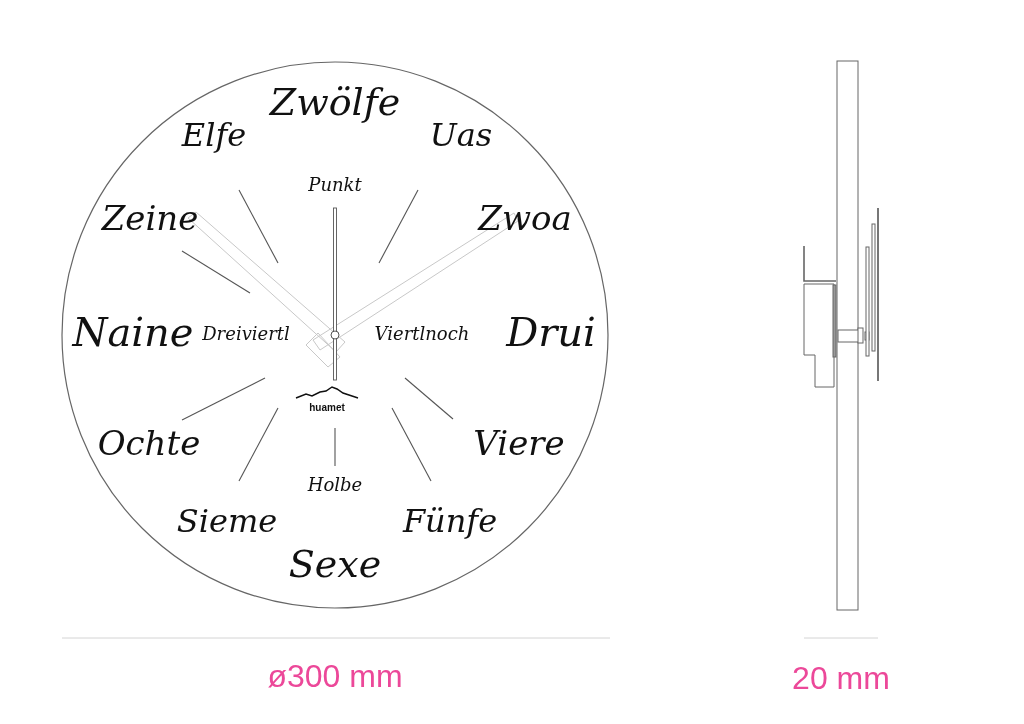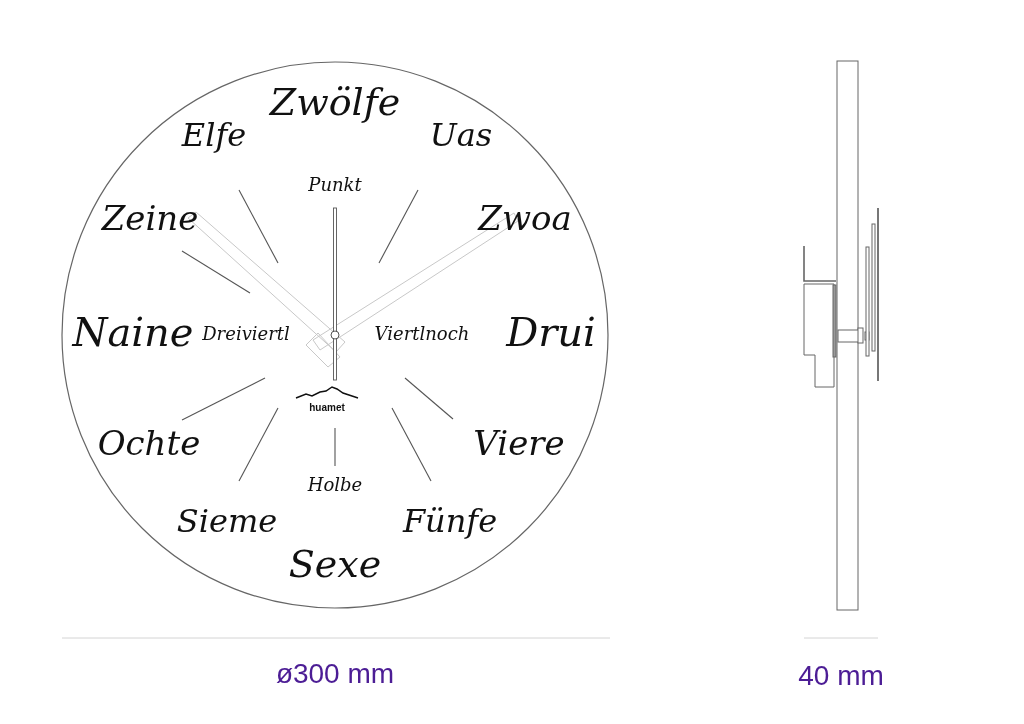--- a/index.html
+++ b/index.html
@@ -1,19 +1,19 @@
 <!DOCTYPE html>
 <html><head>
 <meta charset="utf-8">
 <style>
   html,body{margin:0;padding:0;background:#ffffff;}
   body{width:1024px;height:724px;position:relative;overflow:hidden;font-family:"DejaVu Serif",serif;}
   svg{position:absolute;left:0;top:0;}
   .num{font-family:"DejaVu Serif",serif;fill:#111;font-style:italic;}
-  .dim{position:absolute;font-family:"Liberation Sans",sans-serif;font-size:28px;color:#4c1d95;text-align:center;}
+  .dim{position:absolute;font-family:"Liberation Sans",sans-serif;font-size:32px;color:#ec4899;text-align:center;}
   .brand{font-family:"Liberation Sans",sans-serif;font-weight:bold;fill:#111;}
 </style>
 </head>
 <body>
 
 <svg width="1024" height="724" viewBox="0 0 1024 724">
 
   <circle cx="335" cy="335" r="273" fill="#fff" stroke="#666" stroke-width="1.2"></circle>
 
   <g stroke="#555" stroke-width="1.1">
@@ -76,13 +76,13 @@
     <rect x="865" y="332" width="4" height="8"></rect>
 
     <rect x="866" y="247" width="3" height="109"></rect>
     <rect x="872" y="224" width="3" height="127"></rect>
     <line x1="878" y1="208" x2="878" y2="381" stroke="#555" stroke-width="1.6"></line>
   </g>
   <line x1="804" y1="638" x2="878" y2="638" stroke="#d4d4d4" stroke-width="1"></line>
 </svg>
 
 <div class="dim" style="left:235px;top:658px;width:200px;">ø300 mm</div>
-<div class="dim" style="left:781px;top:660px;width:120px;">40 mm</div>
+<div class="dim" style="left:781px;top:660px;width:120px;">20 mm</div>
 
 </body></html>

